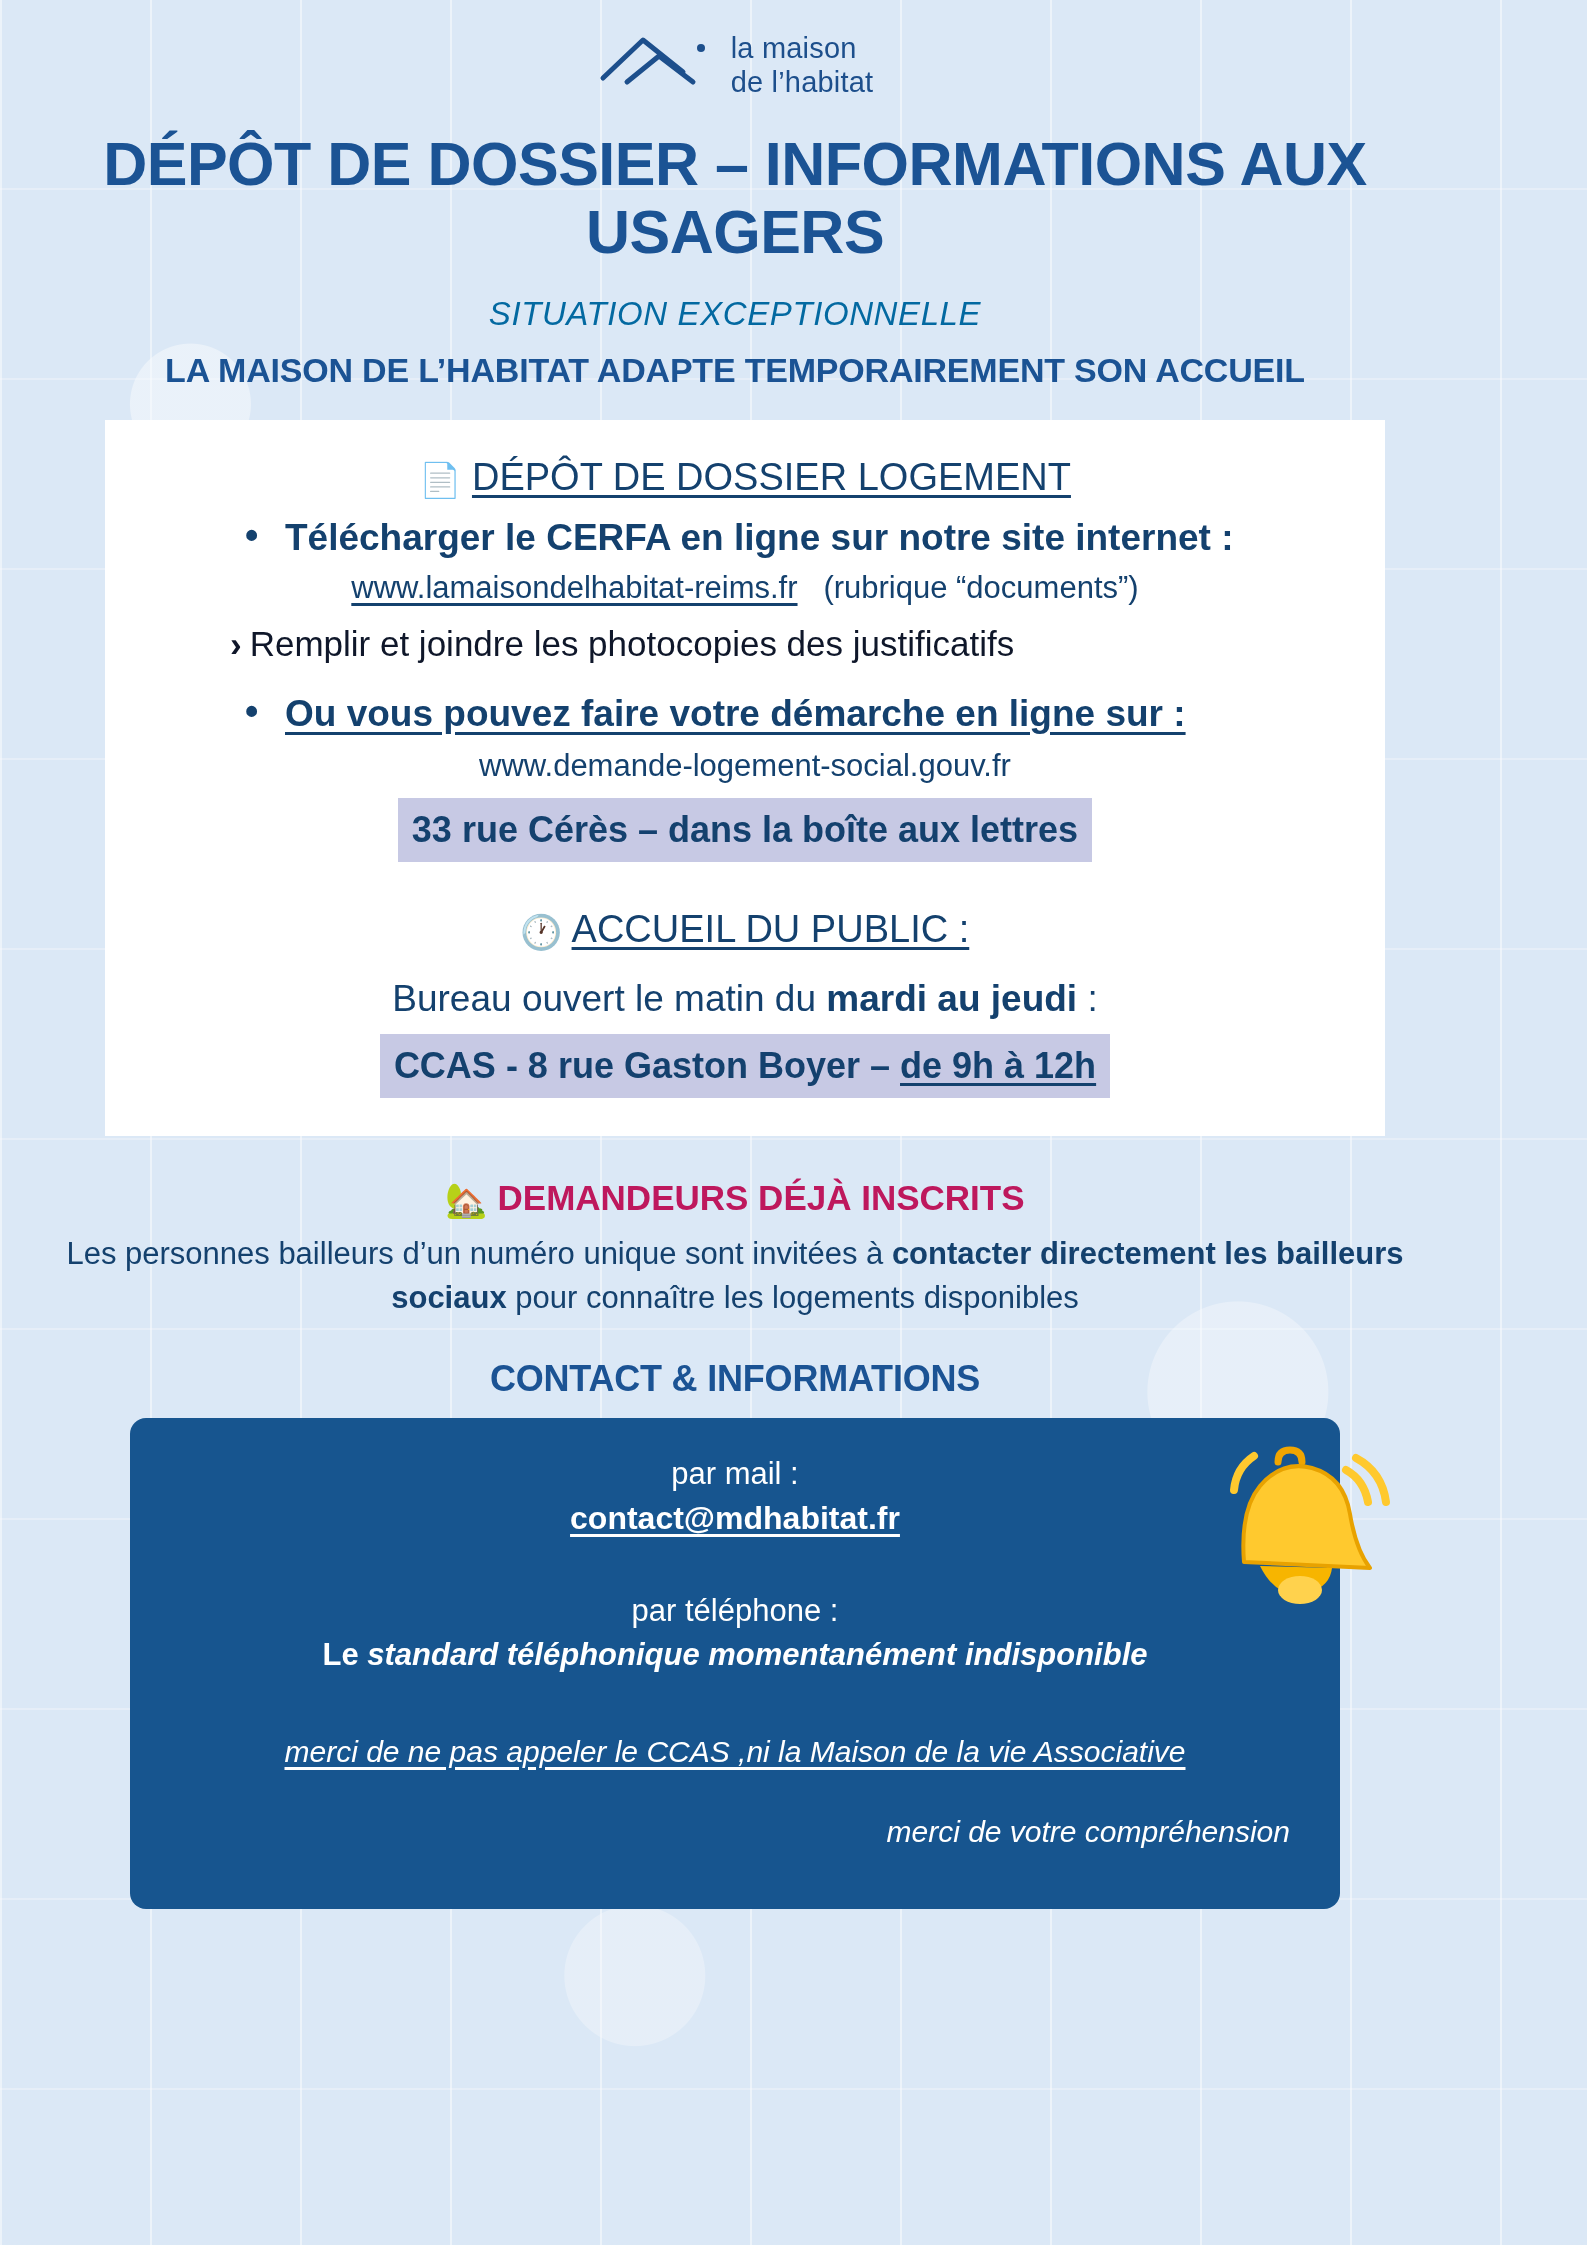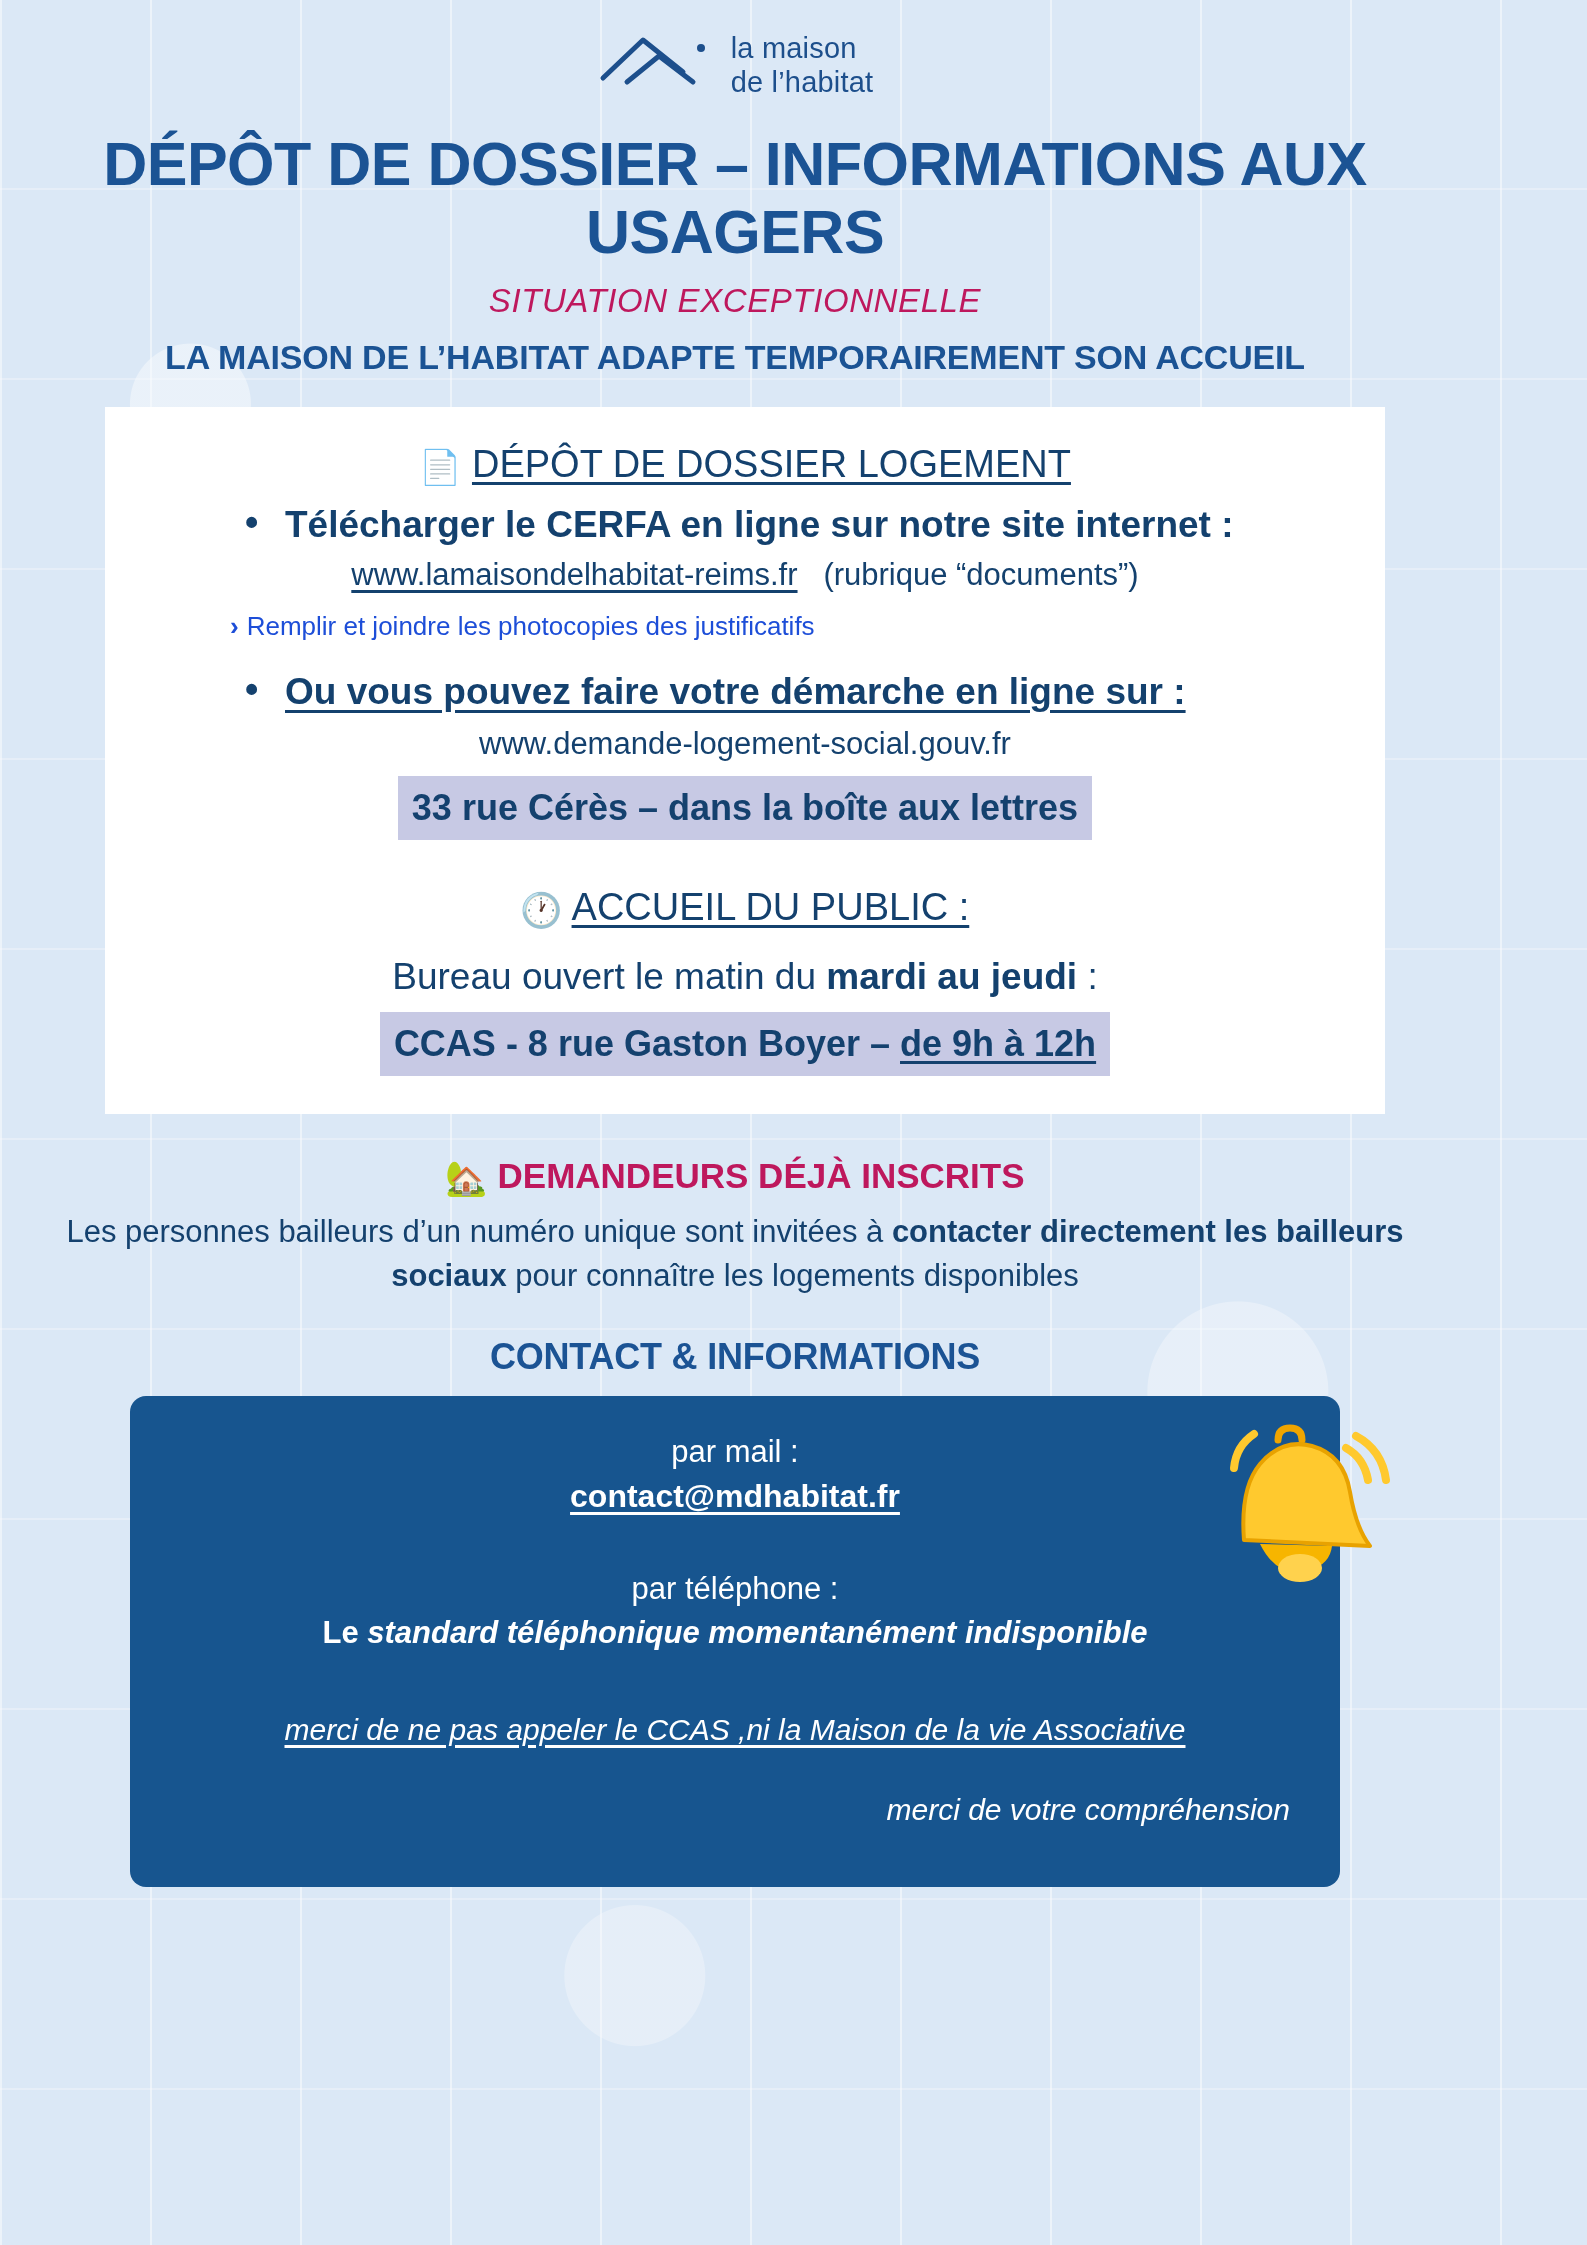--- a/index.html
+++ b/index.html
@@ -68,22 +68,22 @@
     font-weight: bold;
     color: #1b5394;
     letter-spacing: -0.5px;
     line-height: 1.12;
     margin: 26px 70px 0 70px;
   }
   .subtitle-italic {
     text-align: center;
     font-style: italic;
     font-size: 33px;
-    color: #be185d;
-    margin-top: 15px;
+    color: #0369a1;
+    margin-top: 28px;
     letter-spacing: 0.6px;
   }
   .subtitle-bold {
     text-align: center;
     font-size: 34px;
     font-weight: bold;
     color: #1b5394;
     margin-top: 18px;
     letter-spacing: -0.2px;
   }
@@ -147,22 +147,22 @@
     text-underline-offset: 5px;
   }
   .url-plain {
     text-align: center;
     font-size: 31px;
     margin-top: 10px;
     color: #14416e;
   }
 
   .chevron-line {
-    font-size: 26px;
-    color: #1d4ed8;
+    font-size: 35px;
+    color: #0f172a;
     margin: 18px 0 0 95px;
   }
   .chevron-line .chev {
     font-weight: bold;
     margin-right: 8px;
   }
 
   .center-underline {
     text-align: center;
     font-size: 36px;

